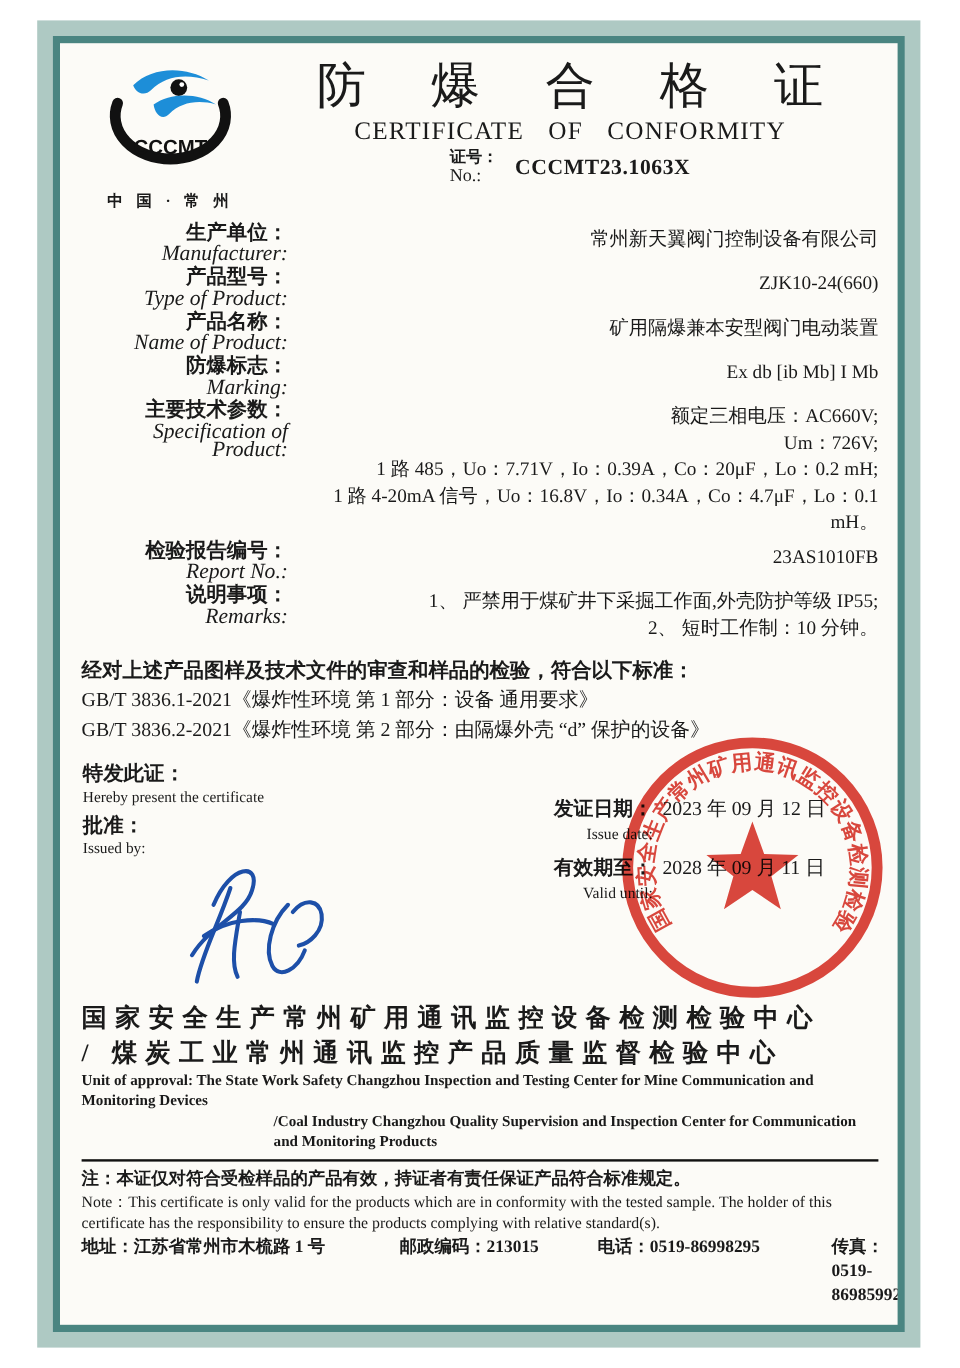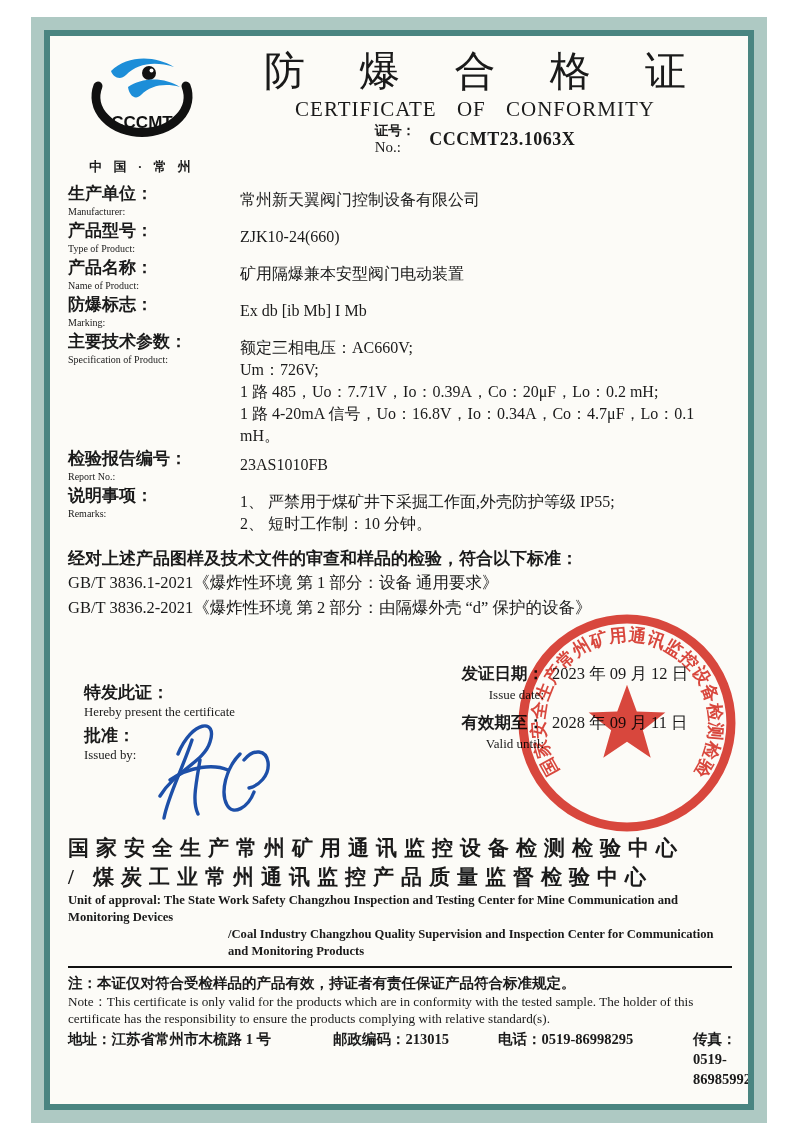--- a/index.html
+++ b/index.html
@@ -24,35 +24,35 @@
   .titles{margin-left:150px;text-align:center;}
   .title-cn{font-size:41px;letter-spacing:22px;text-indent:22px;line-height:50px;margin-top:4px;}
   .title-en{font-size:21px;word-spacing:14px;letter-spacing:1px;line-height:26px;}
   .certno{display:flex;justify-content:center;align-items:center;margin-top:2px;}
   .certno-labels{text-align:left;line-height:1.1;}
   .certno-cn{font-size:13.5px;font-weight:bold;}
   .certno-en{font-size:15px;}
   .certno-val{font-size:18px;font-weight:bold;margin-left:14px;letter-spacing:.5px;}
   
   .rows{margin-top:4px;}
-  .row{display:flex;margin-bottom:2px;}
+  .row{display:flex;margin-bottom:2px;text-align:right;}
   .lbl{width:172px;flex:0 0 172px;}
   .lbl .cn{font-size:17px;font-weight:bold;line-height:20px;}
-  .lbl .en{font-size:10px;line-height:15px;}
+  .lbl .en{font-size:18px;line-height:15px;font-style:italic;}
   .val{flex:1;font-size:16px;line-height:20px;padding-top:5px;}
   .val .line{line-height:22px;}
   .val.single{padding-top:6px;}
   
   .standards{margin-top:12px;}
   .std-cn{font-size:17px;font-weight:bold;line-height:23px;}
   .std-en{font-size:12.8px;line-height:18px;}
   .std-item{font-size:16.5px;line-height:25px;}
   
   .issue{position:relative;height:198px;margin-top:14px;}
-  .issue-left{position:absolute;left:16px;top:0;margin-top:48px;}
+  .issue-left{position:absolute;left:1px;top:0;}
   .present-cn,.approve-cn{font-size:17px;font-weight:bold;line-height:22px;}
   .present-en,.approve-en{font-size:12.8px;line-height:17px;}
   .approve-cn{margin-top:4px;}
   .signature{position:absolute;left:52px;top:70px;}
   .issue-right{position:absolute;left:380px;top:28px;width:300px;}
   .date-row{display:flex;align-items:baseline;}
   .date-lbl-cn{width:96px;flex:0 0 96px;font-size:16.5px;font-weight:bold;text-align:right;line-height:24px;}
   .date-lbl-en{font-size:13px;text-align:right;width:96px;line-height:17px;margin-bottom:8px;}
   .date-val{font-size:16.5px;margin-left:8px;white-space:nowrap;}
   .stamp{position:absolute;right:-6px;top:-22px;mix-blend-mode:multiply;opacity:.93;}

